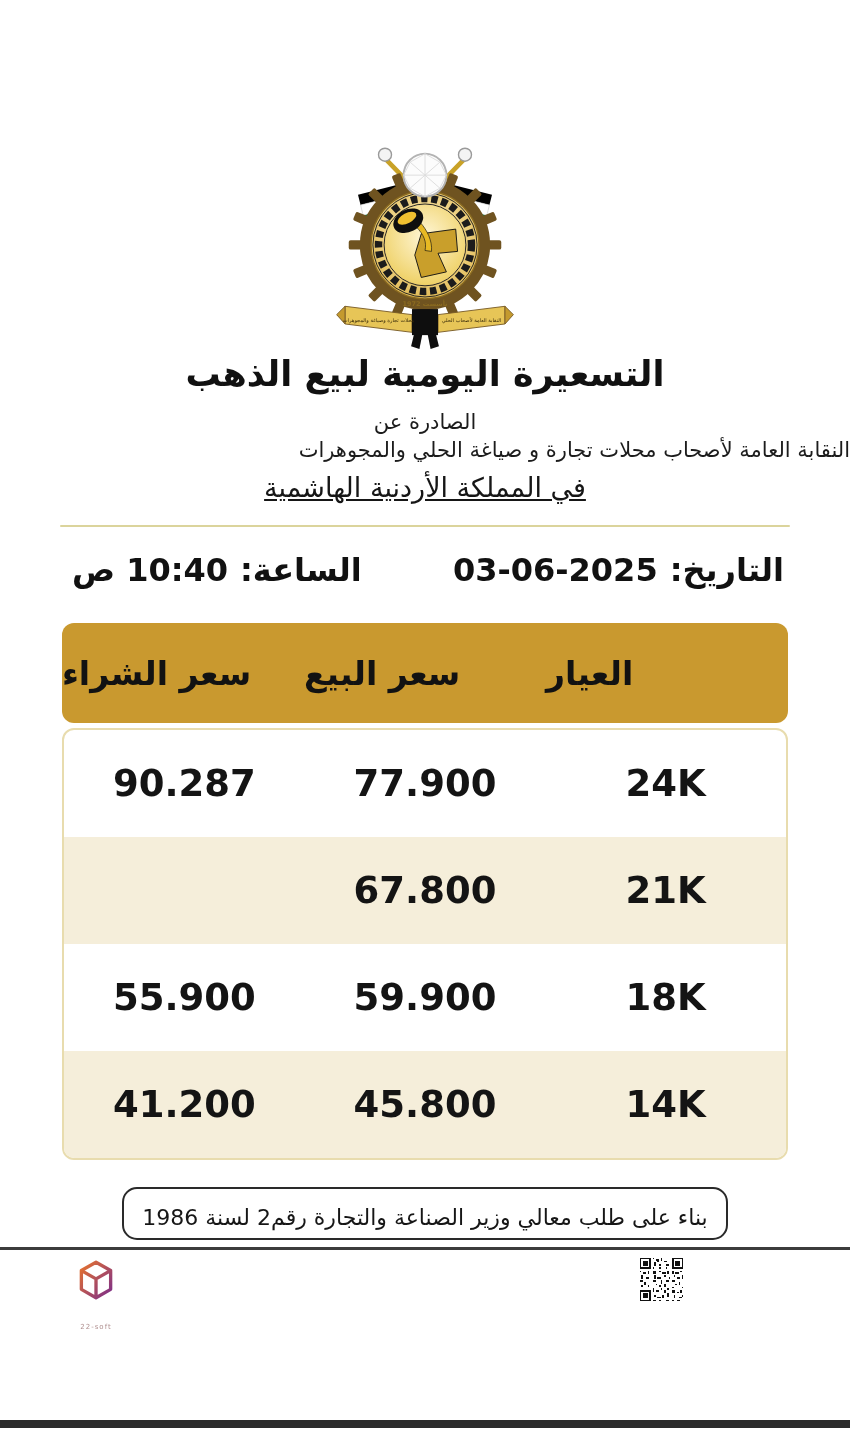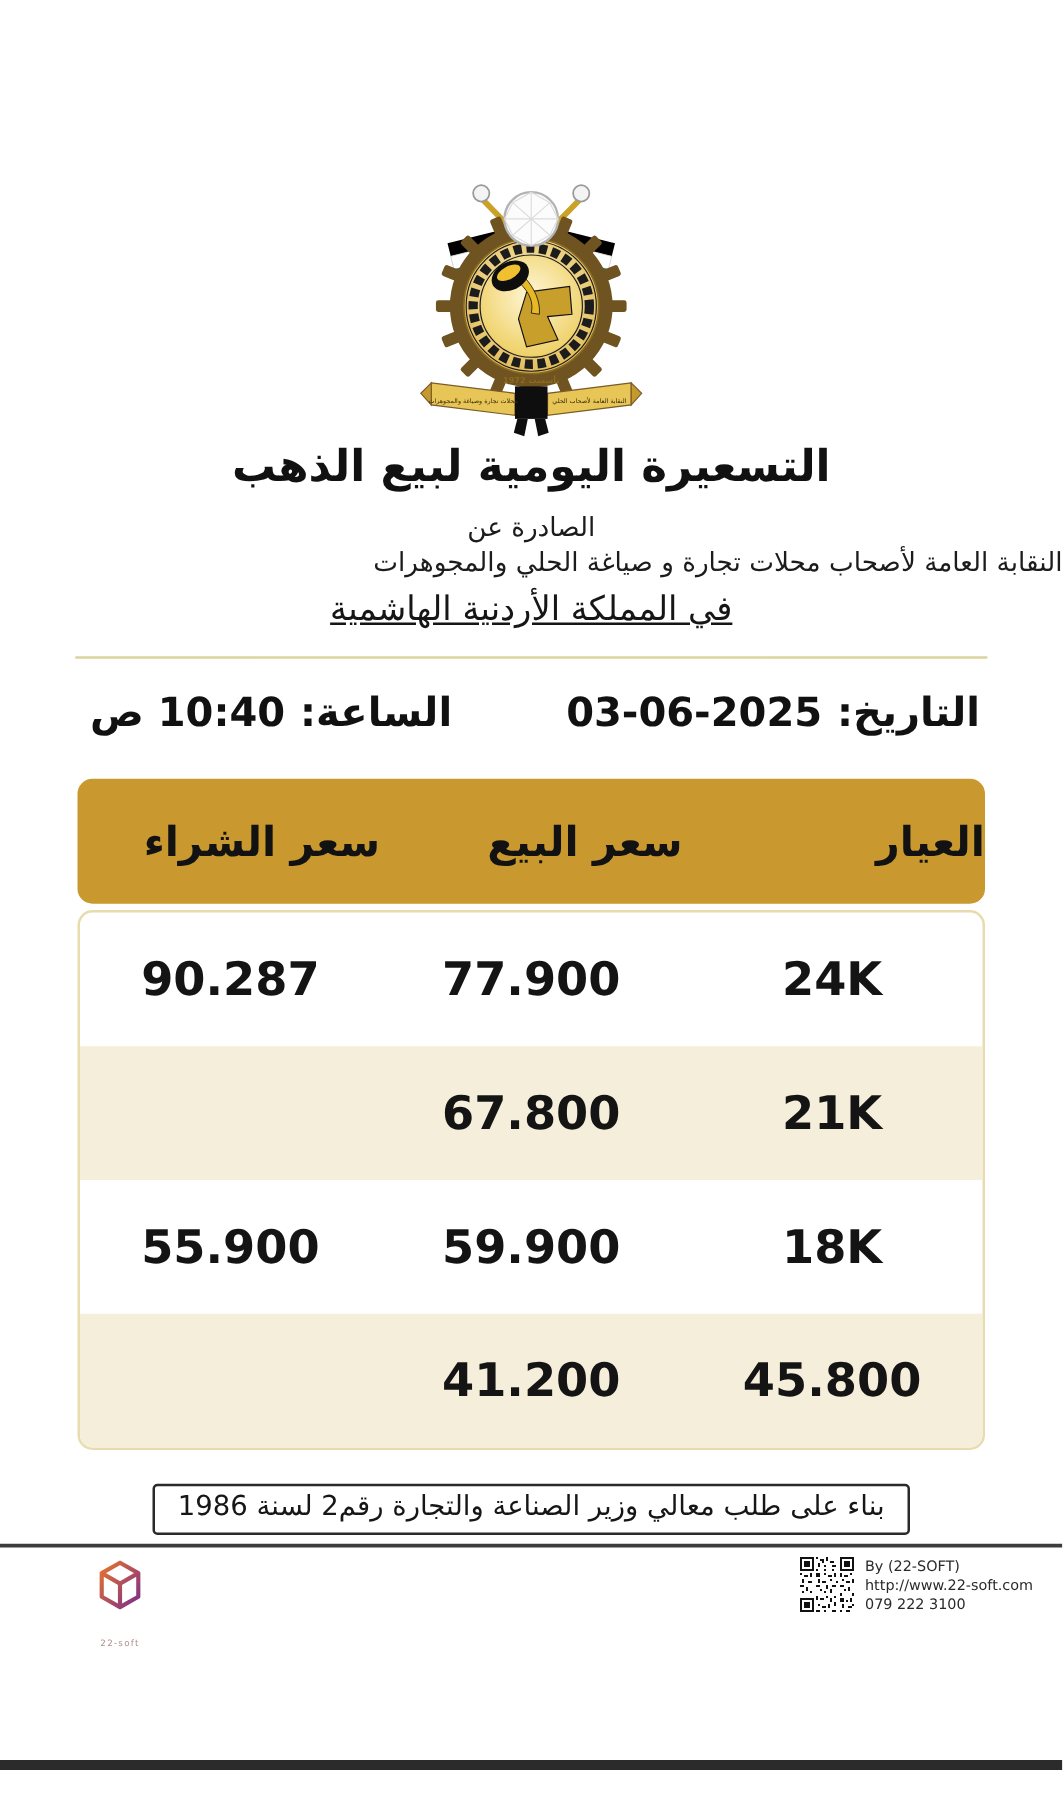--- a/index.html
+++ b/index.html
@@ -14,29 +14,29 @@
   .issuer { font-size:21px; margin-top:4px; color:#1c1c1c; }
   .country { text-align:center; font-size:27px; margin-top:10px; color:#161616;text-decoration:underline; }
 
   .divider-gold { height:2px; background:#dbd49c; margin:22px 60px 0; border-radius:1px; }
 
   .datetime { display:flex; justify-content:space-between; align-items:baseline; margin:24px 66px 0 72px; font-size:32px; font-weight:bold; }
   .dt-group { display:flex; gap:12px; align-items:baseline; }
 
   .price-header { margin:34px 62px 0; background:#c9992f; border-radius:12px; height:100px;
                   display:grid; grid-template-columns:1fr 1fr 1fr; align-items:center; }
-  .price-header .col { text-align:right; font-size:33px; font-weight:bold; color:#121212; }
+  .price-header .col { text-align:left; font-size:33px; font-weight:bold; color:#121212; }
 
   .price-body { margin:5px 62px 0; border:2px solid #e8dcae; border-radius:12px; overflow:hidden; background:#fff; }
   .price-row { height:107px; display:grid; grid-template-columns:1fr 1fr 1fr; align-items:center; }
   .price-row.alt { background:#f5eeda; }
   .price-row .cell { text-align:center; font-size:37px; font-weight:bold; color:#141414; }
 
   .note-wrap { text-align:center; margin-top:27px; }
-  .note-box { display:inline-block; border:2px solid #2a2a2a; border-radius:4px; padding:4px 18px 8px; font-size:22px; color:#161616; }
+  .note-box { display:inline-block; border:2px solid #2a2a2a; border-radius:15px; padding:16px 18px 8px; font-size:22px; color:#161616; }
 
   .footer-divider { height:3px; background:#3c3c3c; margin-top:7px; }
 
   .footer { position:relative; height:178px; direction:ltr; }
   .brand { position:absolute; left:70px; top:8px; width:52px; text-align:center; }
   .brand-caption { font-size:7px; color:#b09090; letter-spacing:1px; margin-top:15px; }
   .credit { position:absolute; left:638px; top:6px; display:flex; gap:7px; align-items:flex-start; }
   .credit-lines { font-size:11.5px; line-height:1.3; color:#2a2a2a; padding-top:2px; }
 
   .bottom-bar { position:absolute; left:0; bottom:0; width:100%; height:8px; background:#2b2b2b; }
@@ -172,20 +172,21 @@
     <div class="price-row alt">
       <div class="cell">21K</div>
       <div class="cell">67.800</div>
     </div>
     <div class="price-row">
       <div class="cell">18K</div>
       <div class="cell">59.900</div>
       <div class="cell">55.900</div>
     </div>
     <div class="price-row alt">
+      <div class="cell">14K</div>
       <div class="cell">45.800</div>
       <div class="cell">41.200</div>
     </div>
   </div>
 
   <div class="note-wrap">
     <div class="note-box">بناء على طلب معالي وزير الصناعة والتجارة رقم2 لسنة 1986</div>
   </div>
 
   <div class="footer-divider"></div>
@@ -282,23 +283,18 @@
           <rect x="21" y="21" width="2" height="2"></rect>
             <rect x="24" y="22" width="1" height="1"></rect>
             <rect x="26" y="21" width="1" height="2"></rect>
           <rect x="22" y="24" width="1" height="2"></rect>
             <rect x="25" y="25" width="2" height="1"></rect>
             <rect x="27" y="24" width="1" height="1"></rect>
           <rect x="21" y="27" width="1" height="1"></rect>
             <rect x="24" y="27" width="2" height="1"></rect>
         </g>
       </svg>
-      <div class="credit-lines">
-        <div>By (22-SOFT)</div>
-        <div>http://www.22-soft.com</div>
-        <div>079 222 3100</div>
-      </div>
     </div>
 
     <div class="bottom-bar"></div>
   </div>
 
 </div>
 
 </body></html>

